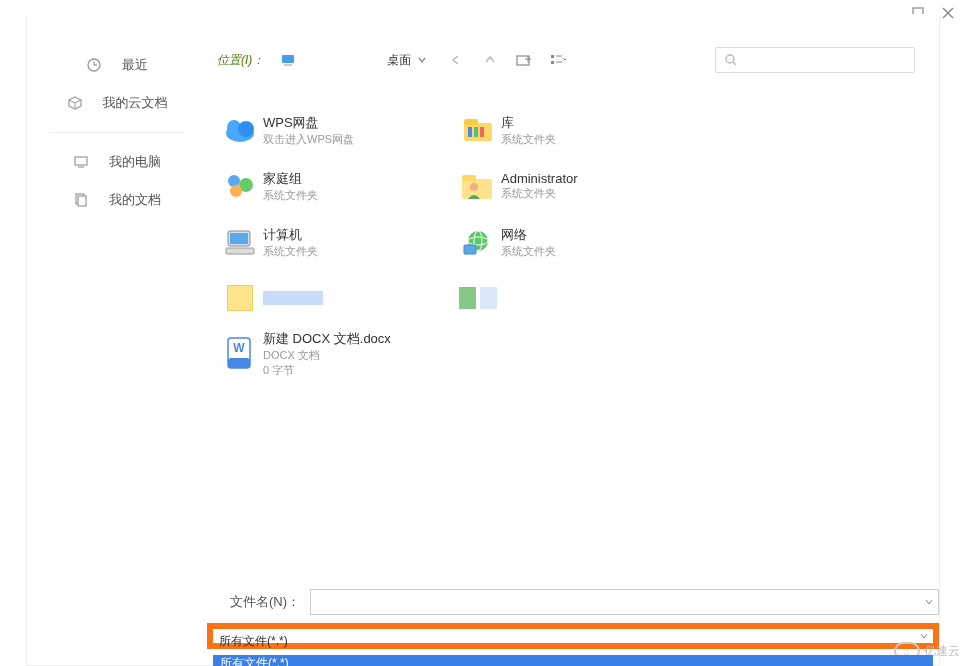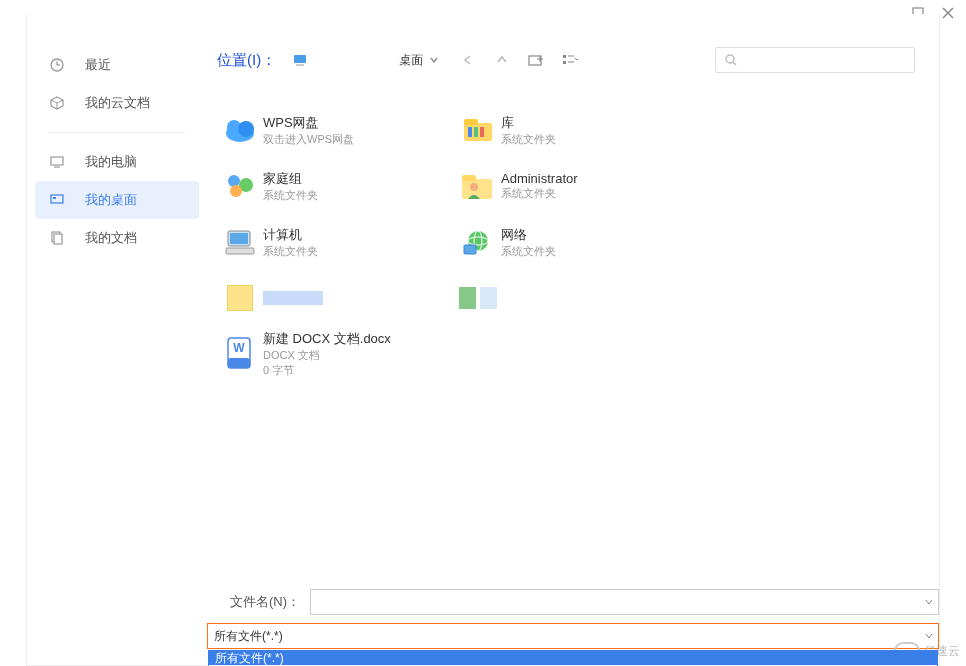--- a/index.html
+++ b/index.html
@@ -5,28 +5,28 @@
 * { box-sizing: border-box; margin: 0; padding: 0; font-family: "Microsoft YaHei", "Segoe UI", sans-serif; }
 body { width: 966px; height: 666px; background: #fff; position: relative; overflow: hidden; }
 
 .titlebar { position: absolute; top: 0; right: 0; height: 28px; display: flex; align-items: center; gap: 18px; padding-right: 12px; }
 .titlebar svg { cursor: pointer; }
 
 .dialog { position: absolute; left: 26px; top: 14px; right: 26px; bottom: 0; background: #fff; border: 1px solid #eee; border-top: none; }
 
 .sidebar { position: absolute; left: 0; top: 0; width: 180px; padding: 32px 8px 8px 8px; }
 .dlg-title { font-size: 18px; font-weight: 600; color: #333; padding: 0 12px 28px 12px; }
-.side-item { display: flex; align-items: center; gap: 20px; height: 38px; padding: 0 14px; font-size: 13px; color: #555; border-radius: 4px; cursor: pointer; }
+.side-item { display: flex; align-items: center; gap: 20px; height: 38px; padding: 0 14px; font-size: 13px; color: #555; border-radius: 4px; cursor: pointer; justify-content: center; }
 .side-item.active { background: #e8f0fe; color: #3a7ee8; }
 .side-item svg { flex-shrink: 0; }
 .side-sep { height: 1px; background: #eee; margin: 10px 14px; }
 
 .main { position: absolute; left: 180px; right: 0; top: 0; bottom: 0; padding: 32px 24px 0 10px; }
 .toolbar { display: flex; align-items: center; gap: 10px; height: 28px; margin-bottom: 28px; }
-.loc-label { font-size: 15px; color: #1d4ed8; }
+.loc-label { font-size: 12px; color: #4d7c0f; font-style: italic; }
 .loc-select { display: flex; align-items: center; gap: 6px; height: 26px; width: 160px; border: 1px solid transparent; background: #fff; padding: 0 6px; text-align: right; }
 .loc-select svg:first-child { flex-shrink: 0; }
 .loc-select .txt { flex: 1; font-size: 12px; color: #333; }
 .nav-btn { width: 24px; height: 24px; display: flex; align-items: center; justify-content: center; cursor: pointer; }
 .search { flex: 0 0 200px; margin-left: auto; height: 26px; border: 1px solid #ddd; border-radius: 2px; display: flex; align-items: center; padding: 0 8px; gap: 6px; width: 204px; }
 .search input { border: none; outline: none; width: 100%; font-size: 12px; }
 
 .file-grid { display: flex; flex-wrap: wrap; gap: 0; }
 .file-item { display: flex; align-items: center; gap: 4px; width: 238px; height: 56px; padding: 4px; cursor: pointer; }
 .file-item .ic { width: 38px; height: 38px; flex-shrink: 0; display: flex; align-items: center; justify-content: center; }
@@ -34,21 +34,21 @@
 .file-item .name { font-size: 13px; color: #333; }
 .file-item .sub { font-size: 11px; color: #999; }
 .file-item.blank .ic-sq { width: 26px; height: 26px; background: #fde48b; border: 1px solid #f0d060; }
 
 .bottom { position: absolute; left: 0; right: 0; bottom: 0; padding: 0 0 8px 0; }
 .row { display: flex; align-items: center; margin-bottom: 8px; }
 .row label { width: 80px; font-size: 13px; color: #555; margin-left: 23px; }
 .row .field { flex: 1; height: 26px; border: 1px solid #ccc; background: #fff; position: relative; }
 .row .field input { border: none; outline: none; width: calc(100% - 22px); height: 100%; padding: 0 6px; font-size: 12px; }
 .row .field .dd { position: absolute; right: 4px; top: 50%; transform: translateY(-50%); }
-.row.type .field { border: 1px solid #f97316; }
+.row.type .field { border: 6px solid #f97316; }
 .row.type .field .val { line-height: 24px; padding: 0 6px; font-size: 12px; color: #333; }
 
 .dropdown { position: absolute; left: 0; top: 26px; right: 0; background: #fff; border: 1px solid #3a7ee8; z-index: 10; font-family: "SimSun", monospace; font-size: 12px; }
 .dropdown .opt { padding: 0 6px; line-height: 14px; color: #333; cursor: pointer; white-space: nowrap; overflow: hidden; }
 .dropdown .opt.sel { background: #3a7ee8; color: #fff; }
 
 .watermark { position: absolute; right: 6px; bottom: 6px; font-size: 12px; color: #bbb; display: flex; align-items: center; gap: 4px; }
 .watermark .wm-ic { width: 26px; height: 18px; border: 2px solid #ccc; border-radius: 9px; display: flex; align-items: center; justify-content: center; font-size: 10px; color: #ccc; }
 </style>
 </head>
@@ -88,27 +88,20 @@
 
     <div class="side-sep"></div>
 
     <div class="side-item">
       <svg width="16" height="16">
           <rect x="2" y="3" width="12" height="8" fill="none" stroke="#999" stroke-width="1.2"></rect>
           <line x1="5" y1="13" x2="11" y2="13" stroke="#999" stroke-width="1.2"></line>
         </svg>
       <span>我的电脑</span>
     </div>
-    <div class="side-item active">
-      <svg width="16" height="16">
-          <rect x="2" y="3" width="12" height="8" fill="none" stroke="#3a7ee8" stroke-width="1.2"></rect>
-          <rect x="4" y="5" width="3" height="2" fill="#3a7ee8"></rect>
-        </svg>
-      <span>我的桌面</span>
-    </div>
     <div class="side-item">
       <svg width="16" height="16">
           <rect x="3" y="2" width="8" height="10" fill="none" stroke="#999" stroke-width="1.2"></rect>
           <rect x="5" y="4" width="8" height="10" fill="#fff" stroke="#999" stroke-width="1.2"></rect>
         </svg>
       <span>我的文档</span>
     </div>
   </div>
 
   <div class="main">

